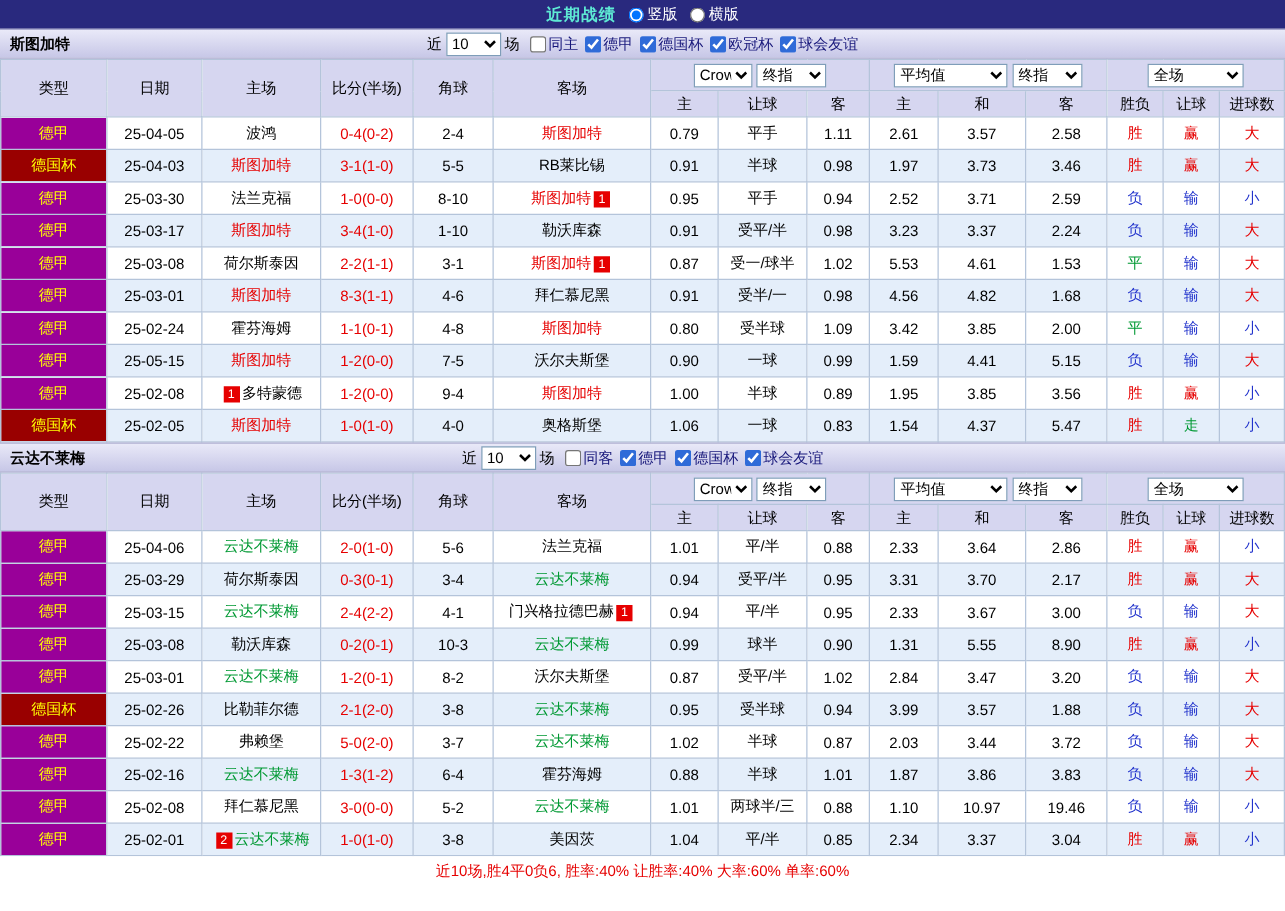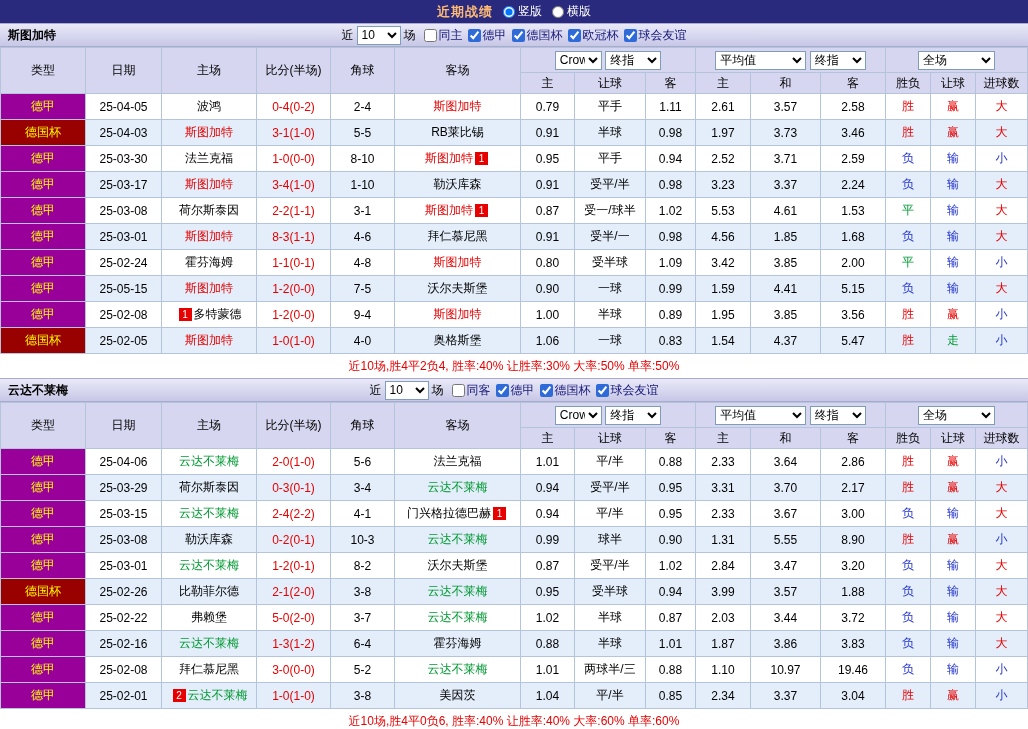--- a/index.html
+++ b/index.html
@@ -6,21 +6,21 @@
   html,body { background:#fff; }
   body {
     width:1028px;
     font-family:"Liberation Sans","DejaVu Sans",sans-serif;
     font-size:12px; color:#000;
   }
   .topbar {
     height:23px; background:#29297e;
     display:flex; align-items:center; justify-content:center; gap:10px;
   }
-  .topbar .title { color:#fdba74; font-weight:bold; font-size:13px; letter-spacing:1px; }
+  .topbar .title { color:#5eead4; font-weight:bold; font-size:13px; letter-spacing:1px; }
   .topbar label { color:#fff; display:inline-flex; align-items:center; gap:3px; cursor:pointer; }
   .topbar input[type=radio] { width:12px; height:12px; margin:0; }
 
   .section-bar {
     position:relative; height:24px;
     background:linear-gradient(180deg,#e9e9f8,#c7c7e7);
     border-top:1px solid #aaaacf; border-bottom:1px solid #aaaacf;
     display:flex; align-items:center; justify-content:center;
   }
   .team-title { position:absolute; left:8px; font-weight:bold; font-size:12px; }
@@ -255,21 +255,21 @@
           <td class="league lg">德甲</td>
           <td>25-03-01</td>
           <td><span style="color: rgb(230, 0, 0);">斯图加特</span></td>
           <td class="score">8-3(1-1)</td>
           <td>4-6</td>
           <td><span>拜仁慕尼黑</span></td>
           <td>0.91</td>
           <td>受半/一</td>
           <td>0.98</td>
           <td>4.56</td>
-          <td>1.85</td>
+          <td>4.82</td>
           <td>1.68</td>
           <td class="c-lose">负</td>
           <td class="c-lose">输</td>
           <td class="c-win">大</td>
         </tr>
         <tr class="row">
           <td class="league lg">德甲</td>
           <td>25-02-24</td>
           <td><span>霍芬海姆</span></td>
           <td class="score">1-1(0-1)</td>
@@ -331,21 +331,20 @@
           <td>0.83</td>
           <td>1.54</td>
           <td>4.37</td>
           <td>5.47</td>
           <td class="c-win">胜</td>
           <td class="c-draw">走</td>
           <td class="c-lose">小</td>
         </tr>
       </tbody>
   </table>
-  <div class="summary">近10场,胜4平2负4, 胜率:40% 让胜率:30% 大率:50% 单率:50%</div>
 </section>
 
 <section>
   <div class="section-bar">
     <span class="team-title">云达不莱梅</span>
     <div class="filters">
       <span>近</span>
       <select class="sel sel-count">
         <option>10</option>
       </select>

